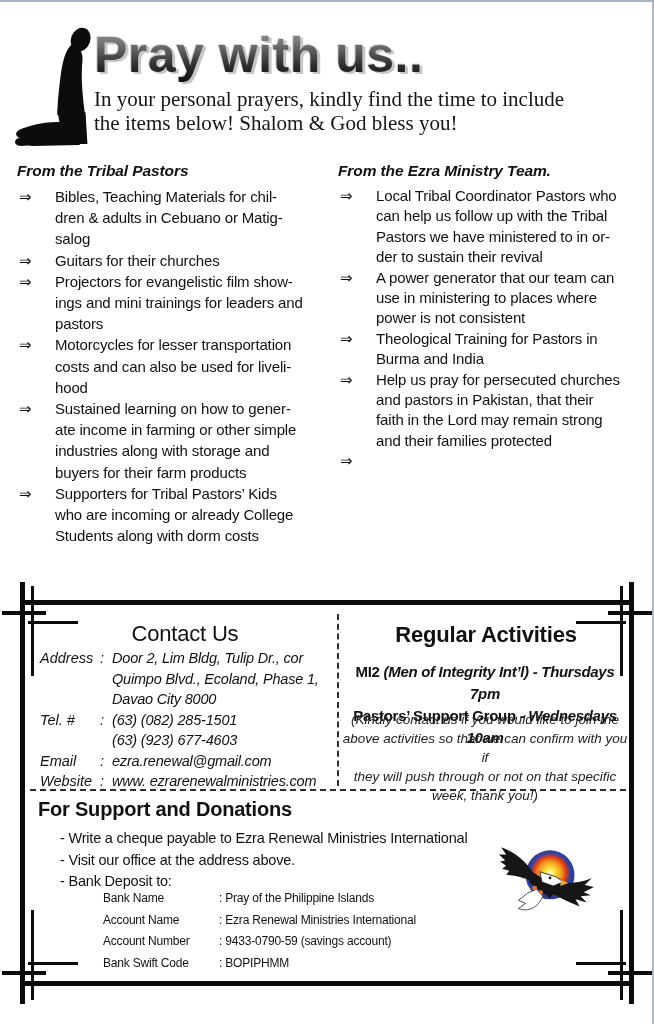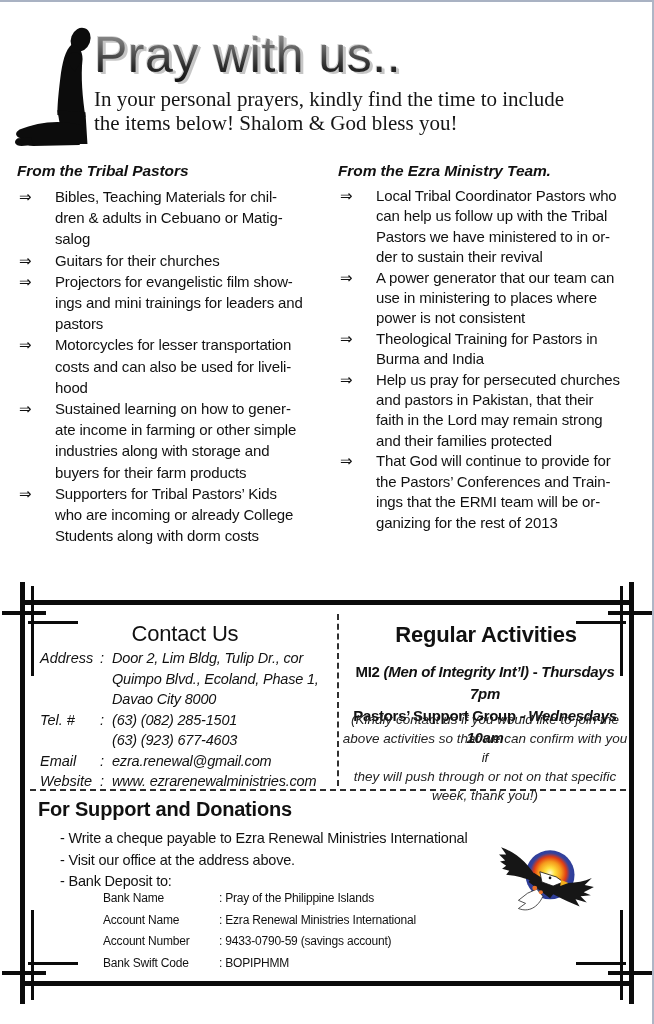--- a/index.html
+++ b/index.html
@@ -8,21 +8,21 @@
     background:#ffffff; color:#111;
     font-family:"Liberation Sans", sans-serif;
   }
   .edge-top{position:absolute;left:0;top:0;width:654px;height:2px;background:#a9b2c3;}
   .edge-right{position:absolute;right:0;top:0;width:2px;height:1024px;background:#aeb6c6;}
 
   
   .pray-figure{position:absolute;left:8px;top:18px;width:92px;height:136px;}
   .main-title{
     position:absolute;left:94px;top:26px;
-    font-size:50px;font-weight:normal;letter-spacing:0.5px;
+    font-size:50px;font-weight:bold;letter-spacing:0.5px;
     background:linear-gradient(180deg,#a3a3a3 0%,#6f6f6f 32%,#2b2b2b 70%,#0e0e0e 100%);
     -webkit-background-clip:text;background-clip:text;color:transparent;
     filter:drop-shadow(3px 2px 0 #c6c6c6) drop-shadow(-1px -1px 0 #d4d4d4);
     white-space:nowrap;
   }
   .subtitle{
     position:absolute;left:94px;top:87px;width:560px;
     font-family:"Liberation Serif", serif;
     font-size:21px;line-height:24px;white-space:pre-line;color:#151515;
   }
@@ -153,24 +153,20 @@
       </div>
     <div class="item">
       <span class="ar">⇒</span>
       <span class="tx">Help us pray for persecuted churches
 and pastors in Pakistan, that their
 faith in the Lord may remain strong
 and their families protected</span>
       </div>
     <div class="item">
       <span class="ar">⇒</span>
-      <span class="tx">That God will continue to provide for
-the Pastors’ Conferences and Train-
-ings that the ERMI team will be or-
-ganizing for the rest of 2013</span>
       </div>
   </div>
 
   <div class="infobox"></div>
 
   <div class="orn" style="left:20px;top:582px;width:5px;height:95px;"></div>
   <div class="orn" style="left:31px;top:586px;width:3px;height:90px;"></div>
   <div class="orn" style="left:2px;top:611px;width:44px;height:4px;"></div>
   <div class="orn" style="left:28px;top:621px;width:50px;height:3px;"></div>
 

